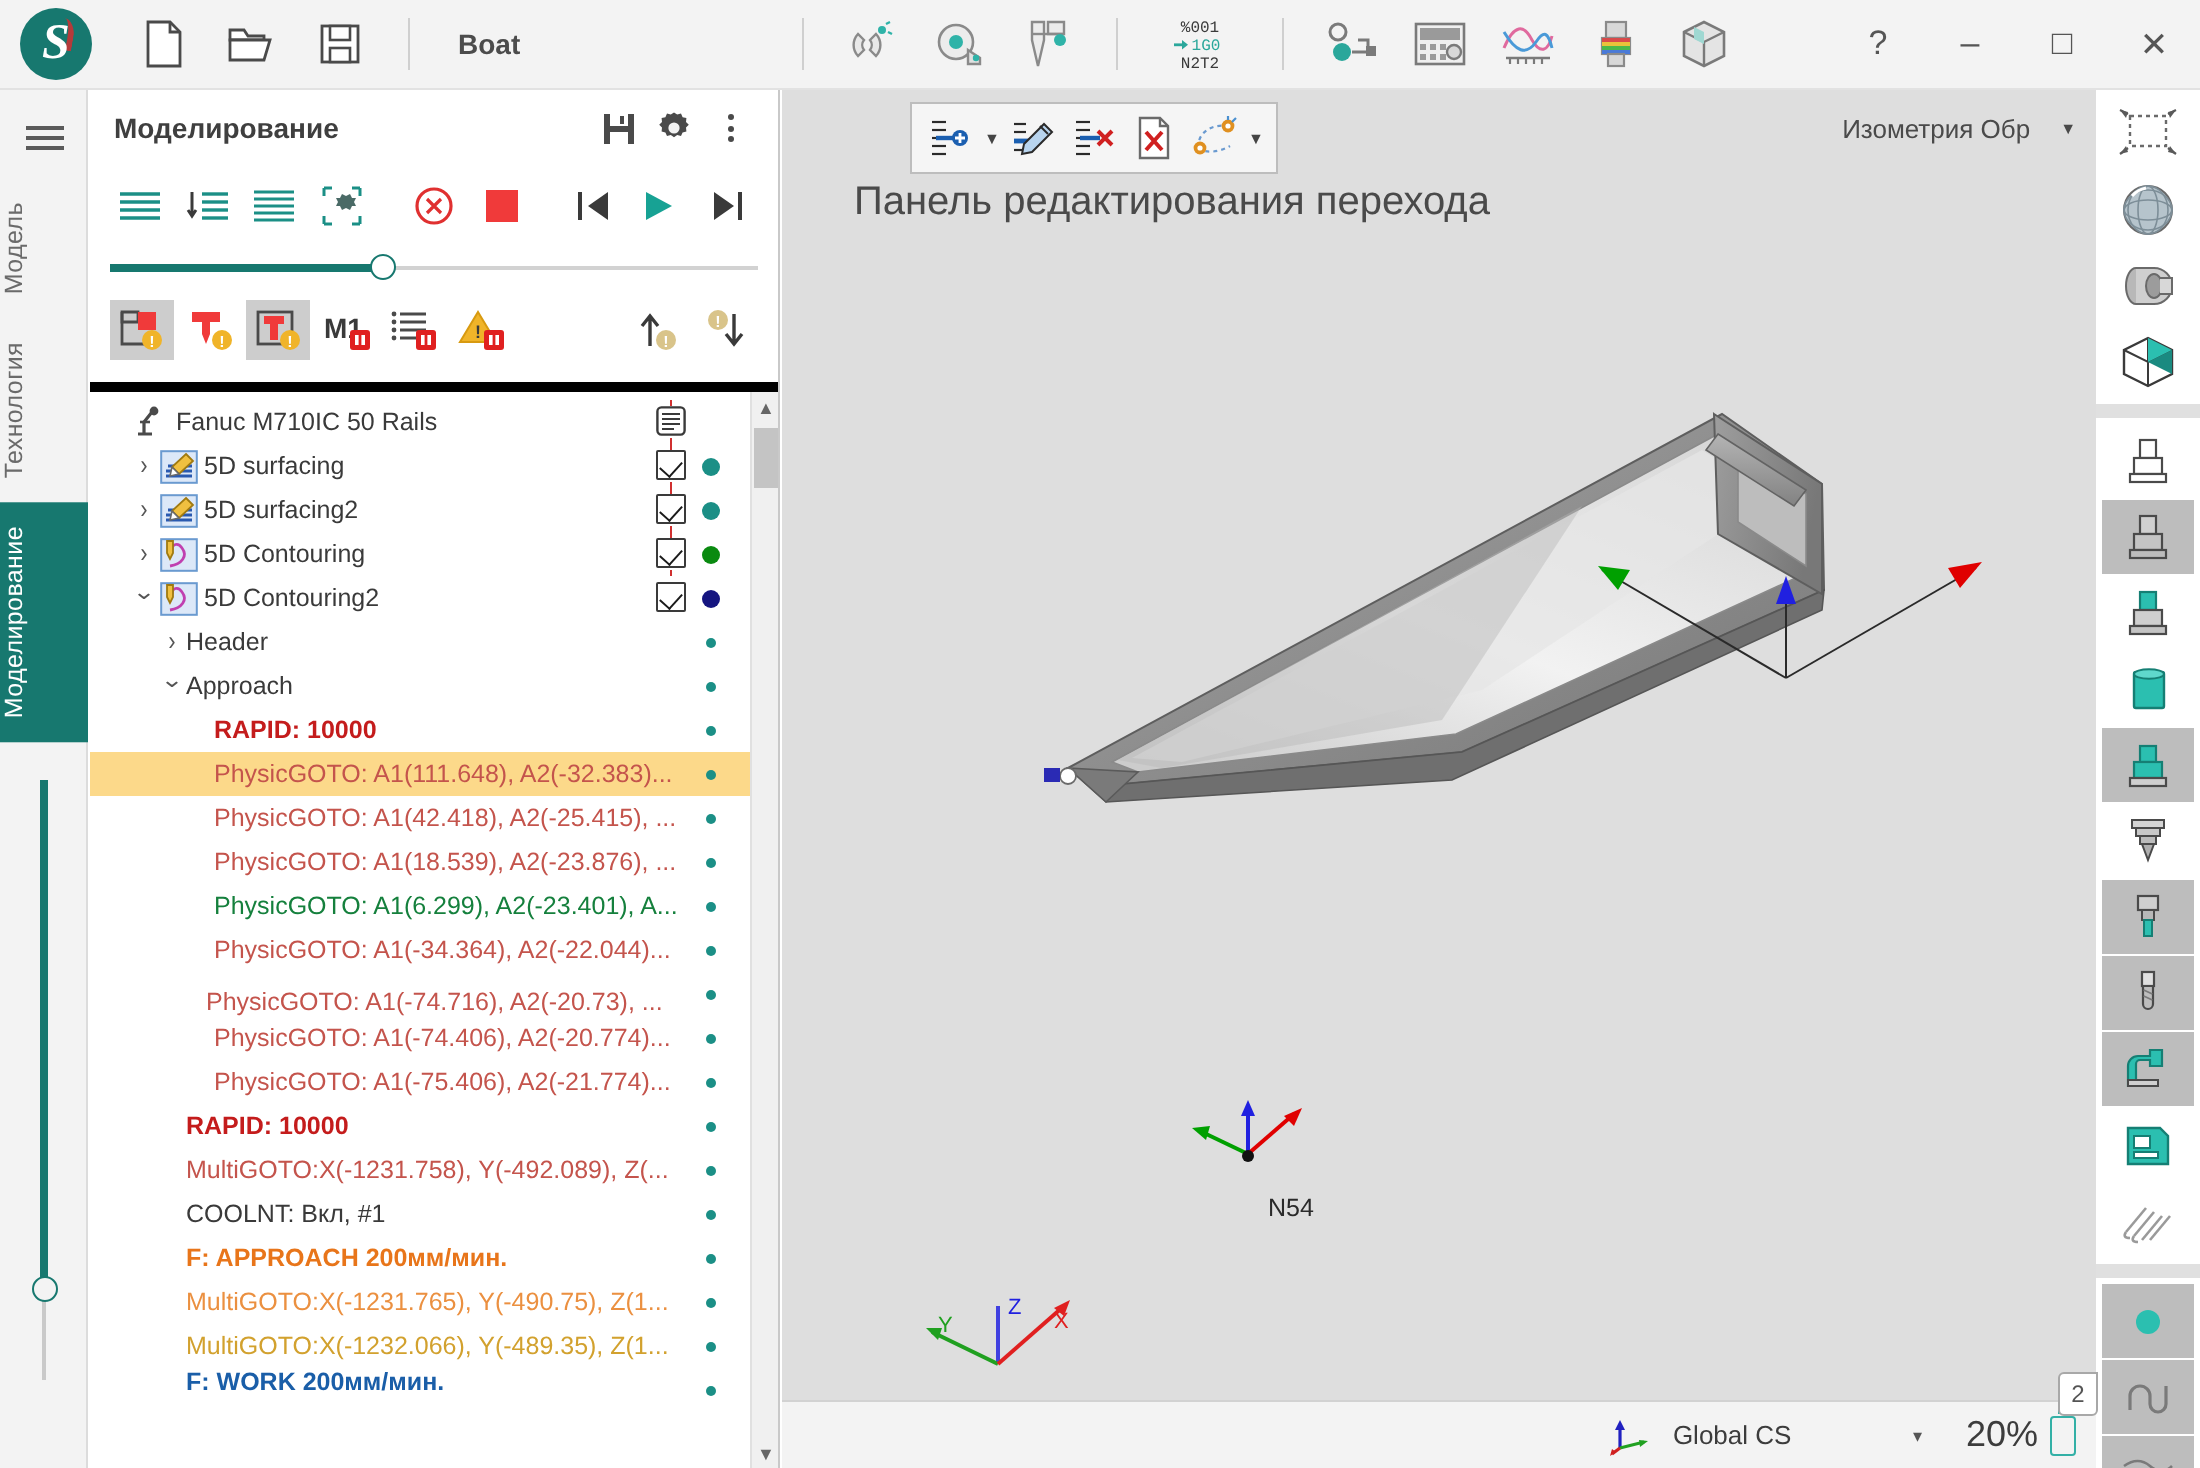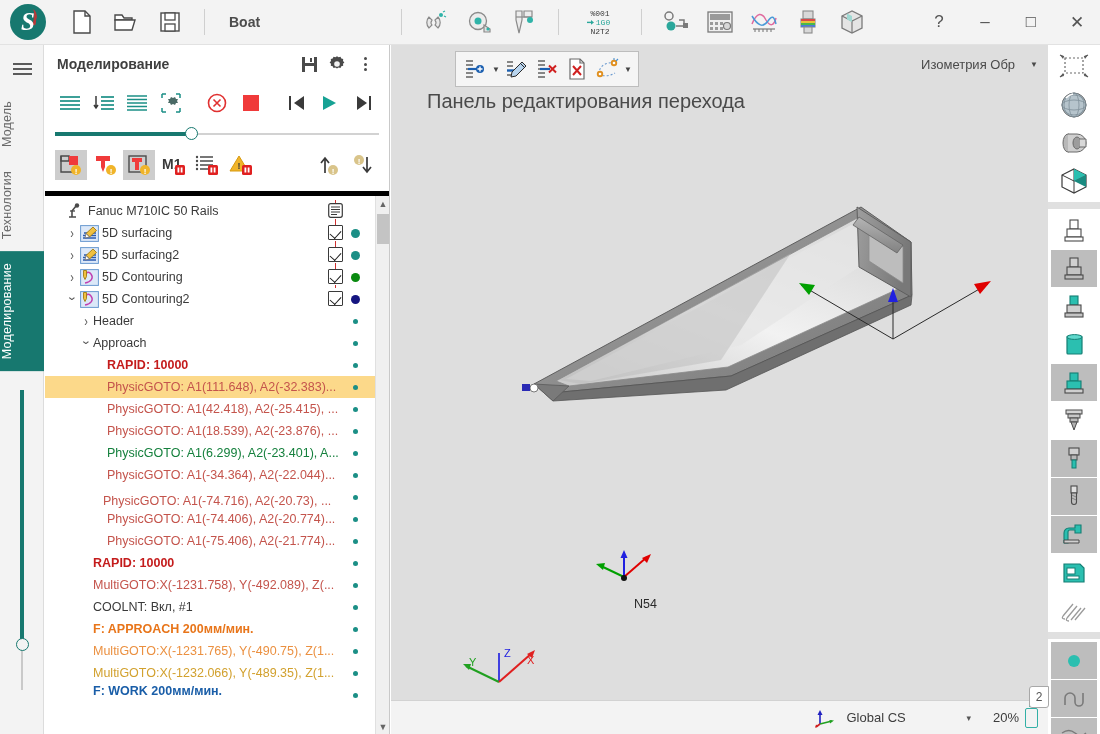--- a/index.html
+++ b/index.html
@@ -242,21 +242,21 @@
   .statusbar {
     position: absolute; left: 391px; top: 700px; width: 657px; height: 34px;
     background: #f3f3f3; border-top: 1px solid #d2d2d2;
     display: flex; align-items: center; padding: 0 10px;
   }
   .sb-spacer { flex: 1; }
   .sb-cs {
     font-size: 13px; color: #3c3c3c; margin-left: 10px; width: 120px;
   }
   .sb-caret { color: #555; font-size: 9px; margin: 0 22px 0 0; cursor: pointer; }
-  .sb-zoom { font-size: 13px; color: #3c3c3c; margin-right: 6px; }
+  .sb-zoom { font-size: 18px; color: #3c3c3c; margin-right: 6px; }
   .sb-batt {
     width: 13px; height: 20px; border: 1.8px solid #33b0a6; border-radius: 2px;
     position: relative;
   }
   .sb-batt::before {
     content:""; position:absolute; left:3px; top:-4px; width:5px; height:2px;
     background:#33b0a6;
   }
   .page-badge {
     position: absolute; left: 1029px; top: 686px;

